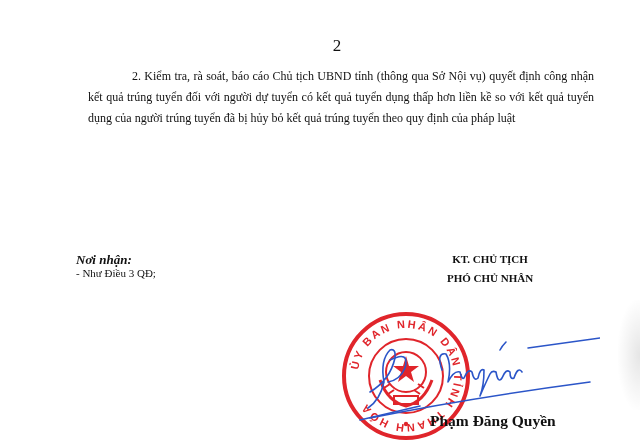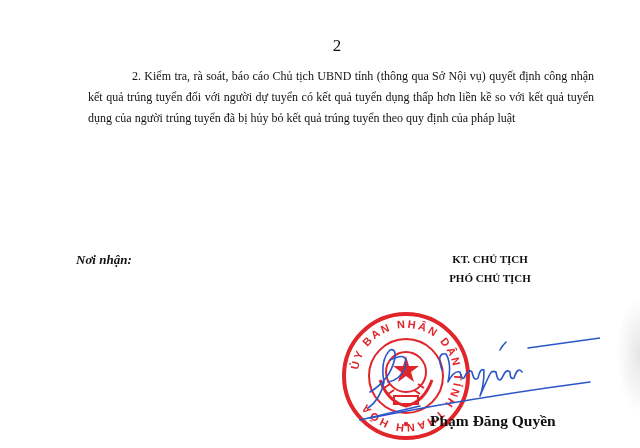--- a/index.html
+++ b/index.html
@@ -96,25 +96,26 @@
 <div class="page">
 
   <div class="page-number">2</div>
 
   <p class="para para-2"><span class="indent"></span><span>2. Kiểm tra, rà soát, báo cáo Chủ tịch UBND tỉnh (thông qua Sở Nội vụ) quyết định công nhận kết quả trúng tuyển đối với người dự tuyển có kết quả tuyển dụng thấp hơn liền kề so với kết quả tuyển dụng của người trúng tuyển đã bị hủy bỏ kết quả trúng tuyển theo quy định của pháp luật</span></p>
 
 
 
   <div class="recipients">
     <div class="title">Nơi nhận:</div>
+    <div>- Như Điều 3 QĐ;</div>
   </div>
 
   <div class="sign-block">
     <div>KT. CHỦ TỊCH</div>
-    <div>PHÓ CHỦ TỊCH</div>
+    <div>PHÓ CHỦ NHÂN</div>
   </div>
 
   <svg class="stamp" viewBox="0 0 132 132" xmlns="http://www.w3.org/2000/svg">
     <defs>
       <path id="stampArc" d="M 66 66 m -48 0 a 48 48 0 1 1 96 0 a 48 48 0 1 1 -96 0"></path>
     </defs>
     <circle cx="66" cy="66" r="62" fill="none" stroke="#e0252b" stroke-width="4"></circle>
     <circle cx="66" cy="66" r="37" fill="none" stroke="#e0252b" stroke-width="2"></circle>
     <text font-family="Liberation Sans, sans-serif" font-size="11" font-weight="bold" fill="#e0252b" letter-spacing="2.2">
       <textPath href="#stampArc" startOffset="2%">ỦY BAN NHÂN DÂN TỈNH THANH HÓA</textPath>

